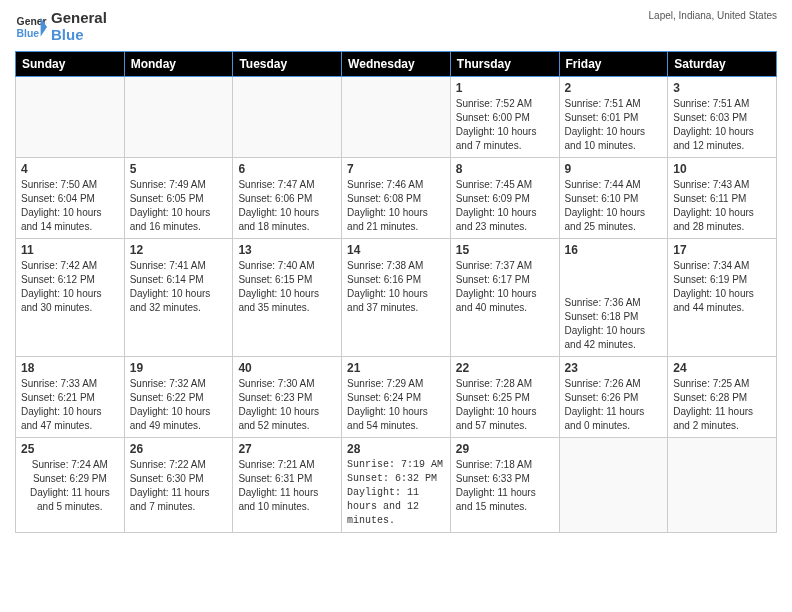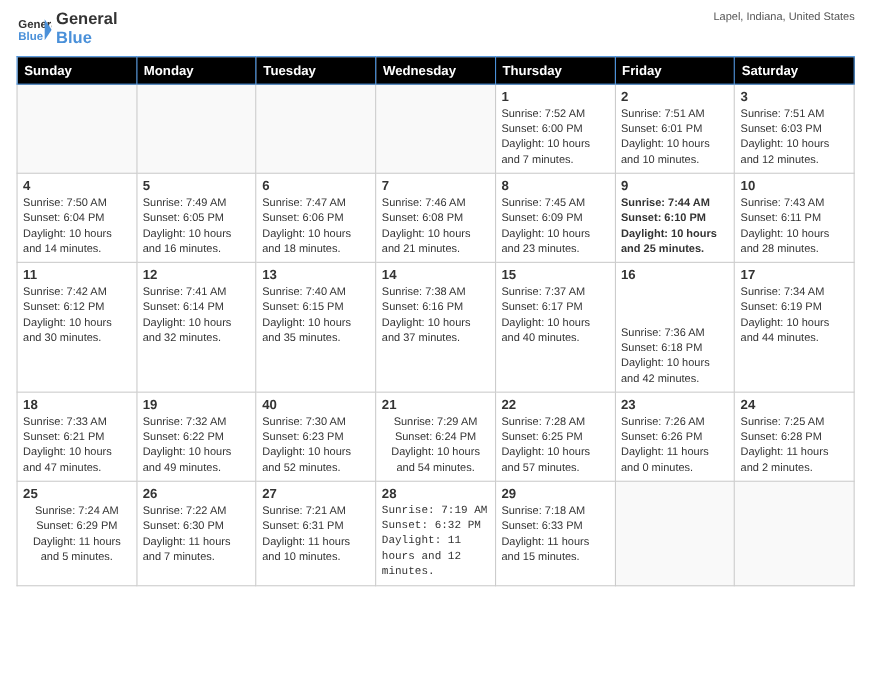--- a/index.html
+++ b/index.html
@@ -166,21 +166,21 @@
 Daylight: 10 hours and 21 minutes.</div>
           </td>
           <td>
             <span class="day-num">8</span>
             <div class="day-info" style="white-space: pre-line;">Sunrise: 7:45 AM
 Sunset: 6:09 PM
 Daylight: 10 hours and 23 minutes.</div>
           </td>
           <td>
             <span class="day-num">9</span>
-            <div class="day-info" style="white-space: pre-line; font-weight: bold;">Sunrise: 7:44 AM
+            <div class="day-info" style="white-space: pre-line;">Sunrise: 7:44 AM
 Sunset: 6:10 PM
 Daylight: 10 hours and 25 minutes.</div>
           </td>
           <td>
             <span class="day-num">10</span>
             <div class="day-info" style="white-space: pre-line;">Sunrise: 7:43 AM
 Sunset: 6:11 PM
 Daylight: 10 hours and 28 minutes.</div>
           </td>
         </tr>
@@ -242,21 +242,21 @@
 Daylight: 10 hours and 49 minutes.</div>
           </td>
           <td>
             <span class="day-num">40</span>
             <div class="day-info" style="white-space: pre-line;">Sunrise: 7:30 AM
 Sunset: 6:23 PM
 Daylight: 10 hours and 52 minutes.</div>
           </td>
           <td>
             <span class="day-num">21</span>
-            <div class="day-info" style="white-space: pre-line; text-align: center;">Sunrise: 7:29 AM
+            <div class="day-info" style="white-space: pre-line;">Sunrise: 7:29 AM
 Sunset: 6:24 PM
 Daylight: 10 hours and 54 minutes.</div>
           </td>
           <td>
             <span class="day-num">22</span>
             <div class="day-info" style="white-space: pre-line;">Sunrise: 7:28 AM
 Sunset: 6:25 PM
 Daylight: 10 hours and 57 minutes.</div>
           </td>
           <td>

